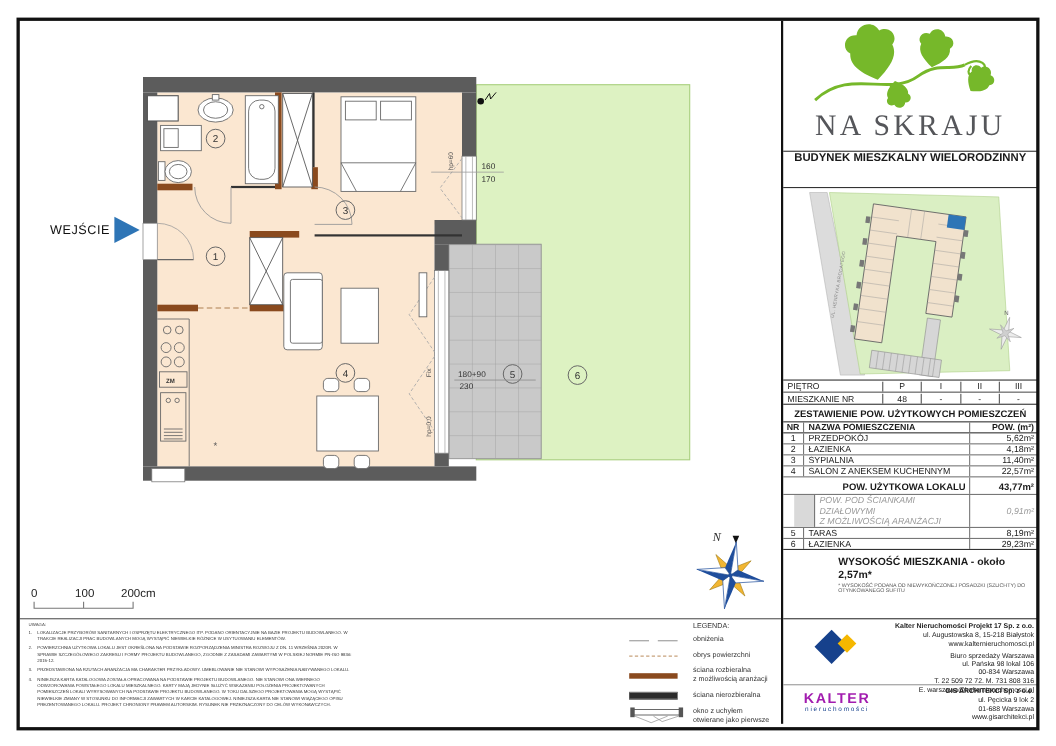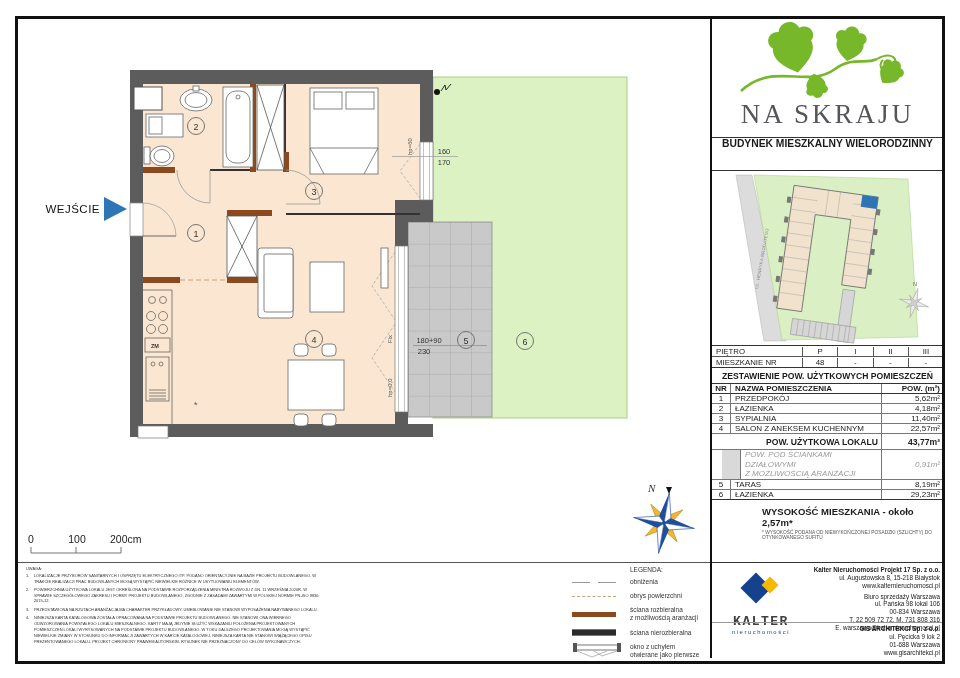--- a/index.html
+++ b/index.html
@@ -55,21 +55,21 @@
   .ar.part{min-height:21px;color:#9a9a9a;font-style:italic;padding-left:10px;}
   .ar.part .nr{background:#d9d9d9;}
   .ar.part .nm{line-height:1.2;}
   .ar.last{border-bottom:1px solid #333;}
   .hsec{padding:6px 0 0 10px;margin-left:40px;}
   .hmain{font-weight:700;font-size:9.5px;}
   .hfoot{font-size:6px;transform:scale(0.8);transform-origin:0 0;width:125%;color:#555;margin-top:2px;}
   .spacer{flex:1;}
   .foot-sec{height:95px;border-top:1px solid #333;position:relative;font-size:6.3px;}
   .kalter{position:absolute;left:6px;top:8px;width:86px;text-align:center;}
-  .kalter-name{font-weight:700;font-size:13px;letter-spacing:1.5px;color:#404040;margin-top:2px;font-family:Liberation Mono, monospace;}
+  .kalter-name{font-weight:700;font-size:13px;letter-spacing:1.5px;color:#a21caf;margin-top:14px;}
   .kalter-sub{font-size:5.8px;letter-spacing:1.6px;color:#16418c;}
   .addr1{position:absolute;right:3px;top:3px;text-align:right;line-height:1.25;}
   .addr2{position:absolute;right:3px;top:62px;text-align:right;line-height:1.25;}
   .bold{font-weight:700;}
   .foot-div{position:absolute;left:0;right:0;top:59px;height:0;border-top:1px solid #999;}
   .addr-gap{height:3px;}
 </style>
 </head>
 <body>
 

